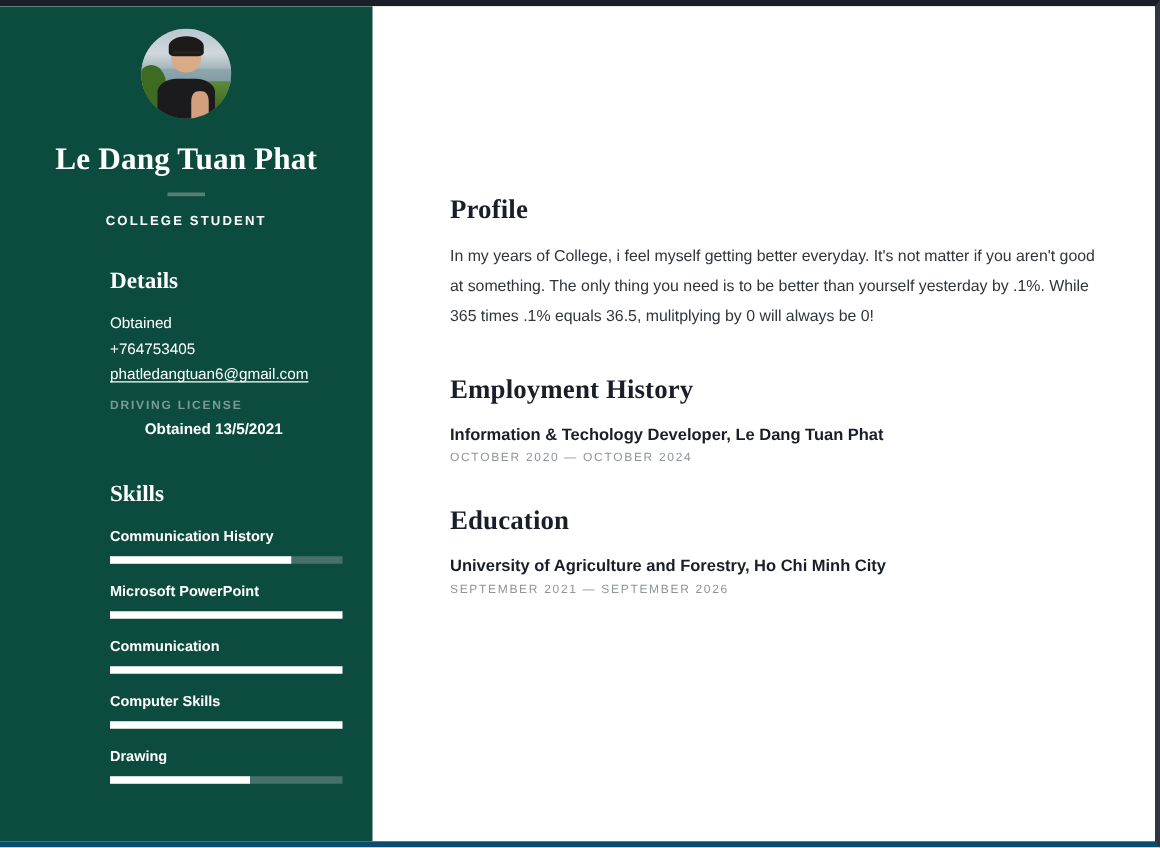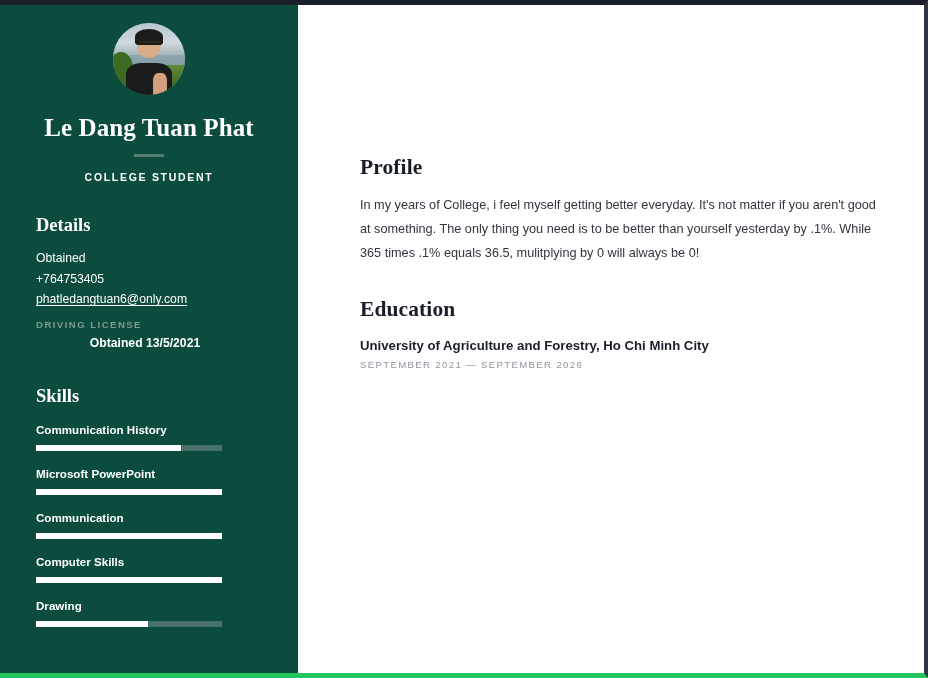--- a/index.html
+++ b/index.html
@@ -16,21 +16,21 @@
   }
 
   
   .page {
     position: relative;
     width: 928px;
     height: 678px;
     box-sizing: border-box;
     border-top: 5px solid #191e28;
     border-right: 4px solid #2f3542;
-    border-bottom: 5px solid #22c55e;
+    border-bottom: 5px solid #0c4a6e;
     background: #ffffff;
     display: flex;
     overflow: hidden;
   }
 
   
   .sidebar {
     width: 298px;
     flex: 0 0 298px;
     background: #0c4c3f;
@@ -134,21 +134,21 @@
   .job-title {
     margin-top: 14px;
     text-align: center;
     font-size: 10.5px;
     font-weight: bold;
     letter-spacing: 1.7px;
     color: #ffffff;
   }
 
   .sb-section {
-    padding: 0 44px 0 36px;
+    padding: 0 44px 0 88px;
   }
   .sb-heading {
     font-family: "Liberation Serif", serif;
     font-weight: bold;
     font-size: 18.5px;
     color: #ffffff;
     margin: 0;
   }
   .details-block { margin-top: 32px; }
   .details-list { margin-top: 12px; }
@@ -260,21 +260,21 @@
 
     <h1 class="name">Le Dang Tuan Phat</h1>
     <div class="name-rule"></div>
     <div class="job-title">COLLEGE STUDENT</div>
 
     <section class="sb-section details-block">
       <h2 class="sb-heading">Details</h2>
       <div class="details-list">
         <div>Obtained</div>
         <div>+764753405</div>
-        <div class="email-line">phatledangtuan6@only.com</div>
+        <div class="email-line">phatledangtuan6@gmail.com</div>
       </div>
       <div class="sub-label">DRIVING LICENSE</div>
       <div class="sub-value">Obtained 13/5/2021</div>
     </section>
 
     <section class="sb-section skills-block">
       <h2 class="sb-heading">Skills</h2>
       <div id="skills-list">
           <div class="skill">
             <div class="skill-name">Communication History</div>
@@ -310,20 +310,27 @@
     </section>
   </aside>
 
   <main class="main">
 
     <section>
       <h2 class="m-heading">Profile</h2>
       <p class="m-body">In my years of College, i feel myself getting better everyday. It's not matter if you aren't good at something. The only thing you need is to be better than yourself yesterday by .1%. While 365 times .1% equals 36.5, mulitplying by 0 will always be 0!</p>
     </section>
 
+    <section class="sec-employment">
+      <h2 class="m-heading">Employment History</h2>
+      <div class="entry">
+        <div class="entry-title">Information &amp; Techology Developer, Le Dang Tuan Phat</div>
+        <div class="entry-date">OCTOBER 2020 — OCTOBER 2024</div>
+      </div>
+    </section>
 
     <section class="sec-education">
       <h2 class="m-heading">Education</h2>
       <div class="entry">
         <div class="entry-title">University of Agriculture and Forestry, Ho Chi Minh City</div>
         <div class="entry-date">SEPTEMBER 2021 — SEPTEMBER 2026</div>
       </div>
     </section>
   </main>
 </div>

